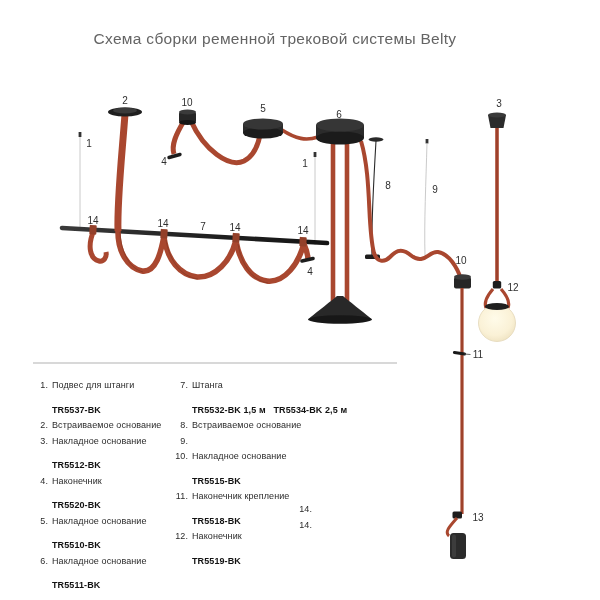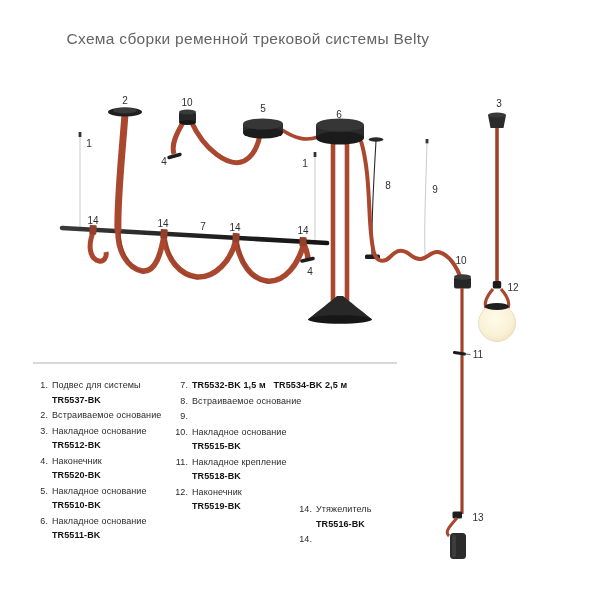--- a/index.html
+++ b/index.html
@@ -3,42 +3,42 @@
 <meta charset="utf-8">
 <style>
   html,body{margin:0;padding:0;}
   body{
     width:600px;height:600px;background:#ffffff;position:relative;
     font-family:"Liberation Sans", sans-serif;overflow:hidden;
   }
   .page{position:absolute;inset:0;width:600px;height:600px;}
   .title{
     position:absolute;top:30px;left:0;width:496px;text-align:center;
-    font-size:15.5px;color:#646464;letter-spacing:.3px;font-weight:400;
+    font-size:15.5px;color:#646464;letter-spacing:.3px;font-weight:400;padding-left:27px;
   }
   svg.diagram{position:absolute;top:0;left:0;}
   svg text{font-family:"Liberation Sans",sans-serif;font-size:10px;fill:#2f2f2f;}
   .separator{
     position:absolute;left:33px;top:362px;width:364px;height:1.5px;background:#d8d8d8;
   }
   .legend-col{position:absolute;}
   .legend-col.c1{left:33px;top:378px;width:140px;}
   .legend-col.c2{left:169px;top:378px;width:200px;}
   .legend-col.c3{left:294px;top:502px;width:140px;}
   .legend-item{display:flex;margin:0 0 1px 0;}
   .li-num{
     flex:0 0 auto;text-align:right;font-size:9px;line-height:14.5px;color:#2b2b2b;
     letter-spacing:.1px;
   }
   .c1 .li-num{width:15px;}
   .c2 .li-num{width:19px;}
   .c3 .li-num{width:18px;}
   .li-body{margin-left:4px;}
   .li-name{font-size:9px;line-height:14.5px;color:#2b2b2b;letter-spacing:.1px;white-space:nowrap;}
-  .li-code{font-size:9px;line-height:14.5px;color:#121212;font-weight:700;letter-spacing:.1px;white-space:nowrap;}
+  .li-code{font-size:9px;line-height:14.5px;color:#121212;font-weight:700;letter-spacing:.1px;white-space:nowrap;margin-top:10px;}
 </style>
 </head>
 <body>
 
 <div class="page">
 
   <div class="title">Схема сборки ременной трековой системы Belty</div>
 
   <svg class="diagram" width="600" height="600" viewBox="0 0 600 600">
     <defs>
@@ -196,21 +196,21 @@
       <text x="478" y="521">13</text>
     </g>
   </svg>
 
   <div class="separator"></div>
 
   <div class="legend-col c1">
     <div class="legend-item">
       <div class="li-num">1.</div>
       <div class="li-body">
-          <div class="li-name">Подвес для системы</div>
+          <div class="li-name">Подвес для штанги</div>
       <div class="li-code">TR5537-BK</div>
         </div>
     </div>
     <div class="legend-item">
       <div class="li-num">2.</div>
       <div class="li-body">
           <div class="li-name">Встраиваемое основание</div>
         </div>
     </div>
     <div class="legend-item">
@@ -240,20 +240,21 @@
           <div class="li-name">Накладное основание</div>
       <div class="li-code">TR5511-BK</div>
         </div>
     </div>
   </div>
 
   <div class="legend-col c2">
     <div class="legend-item">
       <div class="li-num">7.</div>
       <div class="li-body">
+          <div class="li-name">Штанга</div>
       <div class="li-code">TR5532-BK&nbsp;1,5 м&nbsp;&nbsp;&nbsp;TR5534-BK&nbsp;2,5 м</div>
         </div>
     </div>
     <div class="legend-item">
       <div class="li-num">8.</div>
       <div class="li-body">
           <div class="li-name">Встраиваемое основание</div>
         </div>
     </div>
     <div class="legend-item">
@@ -262,39 +263,35 @@
     <div class="legend-item">
       <div class="li-num">10.</div>
       <div class="li-body">
           <div class="li-name">Накладное основание</div>
       <div class="li-code">TR5515-BK</div>
         </div>
     </div>
     <div class="legend-item">
       <div class="li-num">11.</div>
       <div class="li-body">
-          <div class="li-name">Накладное крепление</div>
+          <div class="li-name">Наконечник крепление</div>
       <div class="li-code">TR5518-BK</div>
         </div>
     </div>
     <div class="legend-item">
       <div class="li-num">12.</div>
       <div class="li-body">
           <div class="li-name">Наконечник</div>
       <div class="li-code">TR5519-BK</div>
         </div>
     </div>
   </div>
 
   <div class="legend-col c3">
     <div class="legend-item">
       <div class="li-num">14.</div>
-      <div class="li-body">
-          <div class="li-name">Утяжелитель</div>
-      <div class="li-code">TR5516-BK</div>
-        </div>
     </div>
     <div class="legend-item">
       <div class="li-num">14.</div>
     </div>
   </div>
 
 </div>
 
 </body></html>

